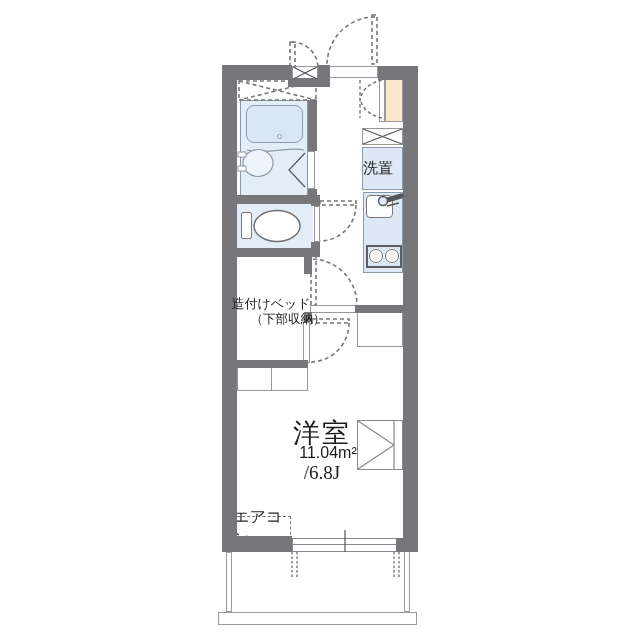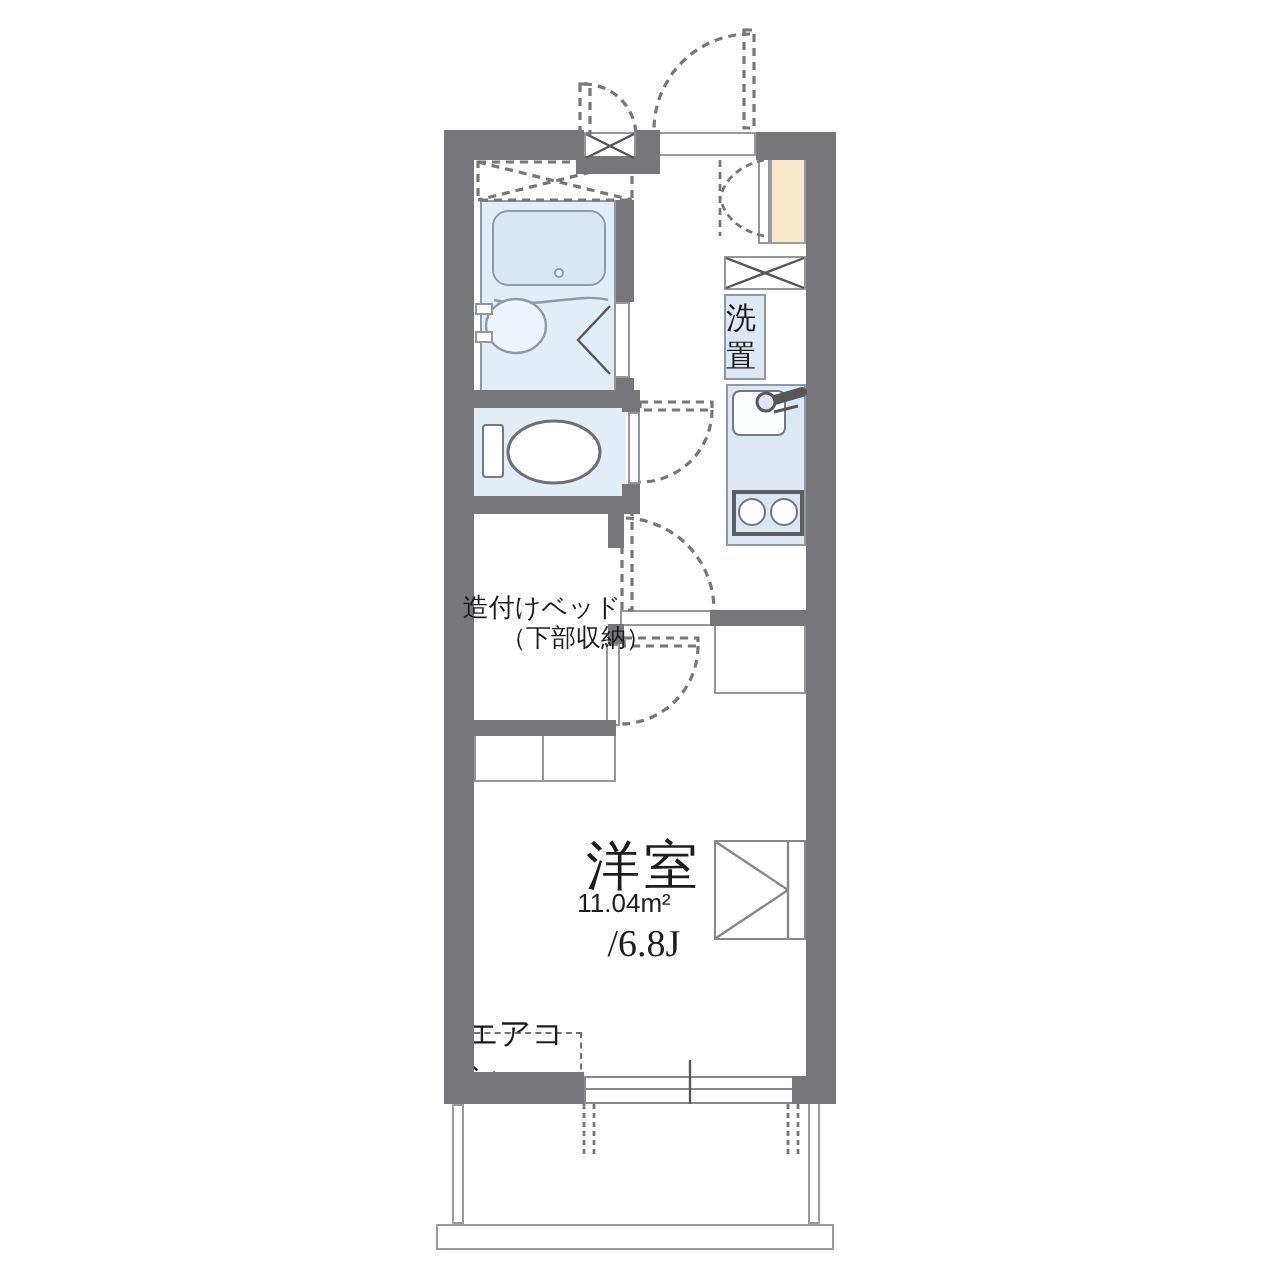--- a/index.html
+++ b/index.html
@@ -27,21 +27,21 @@
 
   <div class="abs" style="left:237px;top:204px;width:76px;height:44px;background:#e3edf7;"></div>
   <div class="abs" style="left:241px;top:212px;width:11px;height:27px;background:#fff;border:1px solid #77777c;border-radius:2px;"></div>
 
   <div class="box abs" style="left:328px;top:66px;width:50px;height:12px;border-color:#9a9aa0;"></div>
   <div class="box abs" style="left:292px;top:66px;width:26px;height:14px;"></div>
   <div class="abs beige" style="left:385px;top:78px;width:18px;height:44px;"></div>
   <div class="box abs" style="left:379px;top:78px;width:6px;height:44px;"></div>
 
   <div class="box abs" style="left:362px;top:128px;width:41px;height:17px;"></div>
-  <div class="abs blue" style="left:362px;top:147px;width:21px;height:43px;display:flex;align-items:center;justify-content:flex-start;">
+  <div class="abs blue" style="left:362px;top:147px;width:41px;height:43px;display:flex;align-items:center;justify-content:flex-start;">
     <span style="font-size:15px;color:#1c1c1c;">洗置</span>
   </div>
   <div class="abs blue" style="left:363px;top:192px;width:40px;height:81px;border-width:1px;"></div>
   <div class="abs" style="left:366px;top:195px;width:27px;height:23px;background:#fdfefe;border:1px solid #77777c;border-radius:4px;"></div>
   <div class="abs" style="left:366px;top:245px;width:36px;height:23px;background:#dbe7f4;border:2.5px solid #5d5d62;"></div>
   <div class="abs" style="left:369px;top:249px;width:14px;height:14px;border:1.5px solid #77777c;border-radius:50%;background:#fff;"></div>
   <div class="abs" style="left:385px;top:249px;width:14px;height:14px;border:1.5px solid #77777c;border-radius:50%;background:#fff;"></div>
 
   <div class="box abs" style="left:357px;top:311px;width:46px;height:36px;"></div>
 
@@ -169,16 +169,16 @@
         <line x1="399" y1="552" x2="399" y2="579"></line>
     </g>
   </svg>
 
   <div class="label" style="left:271px;top:297px;font-size:13px;line-height:1.15;">
     <div>造付けベッド</div>
     <div style="font-size:12.5px;margin-left:34px;">（下部収納）</div>
   </div>
 
   <div class="label" style="left:322px;top:415px;font-size:27px;letter-spacing:2px;">洋室</div>
-  <div class="label" style="left:312px;top:444px;font-size:13px;">11.04m²</div>
+  <div class="label" style="left:328px;top:444px;font-size:16px;">11.04m²</div>
   <div class="label" style="left:322px;top:462px;font-size:19px;font-family:Liberation Serif, serif;">/6.8J</div>
 
 </div>
 
 </body></html>

